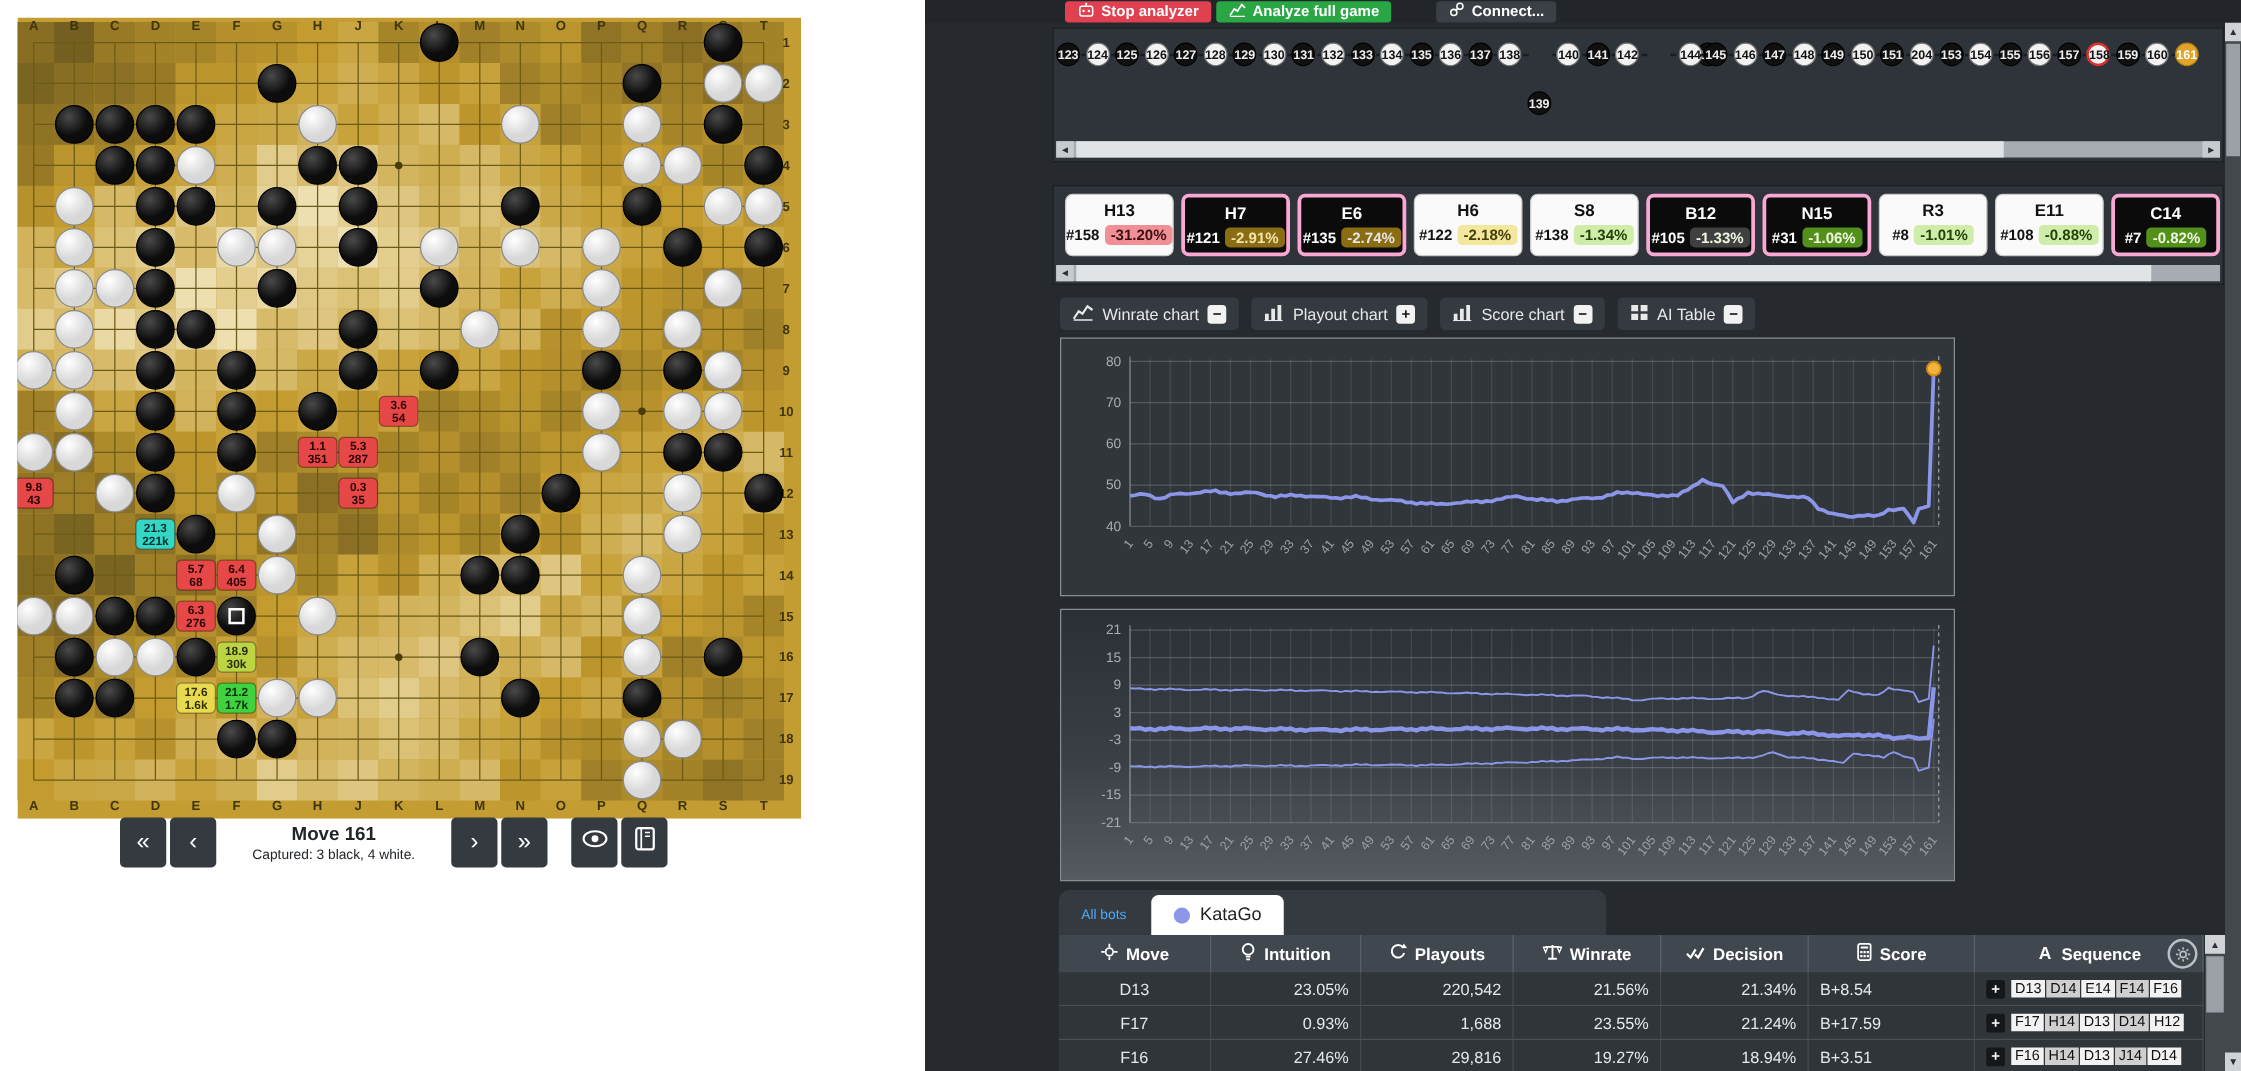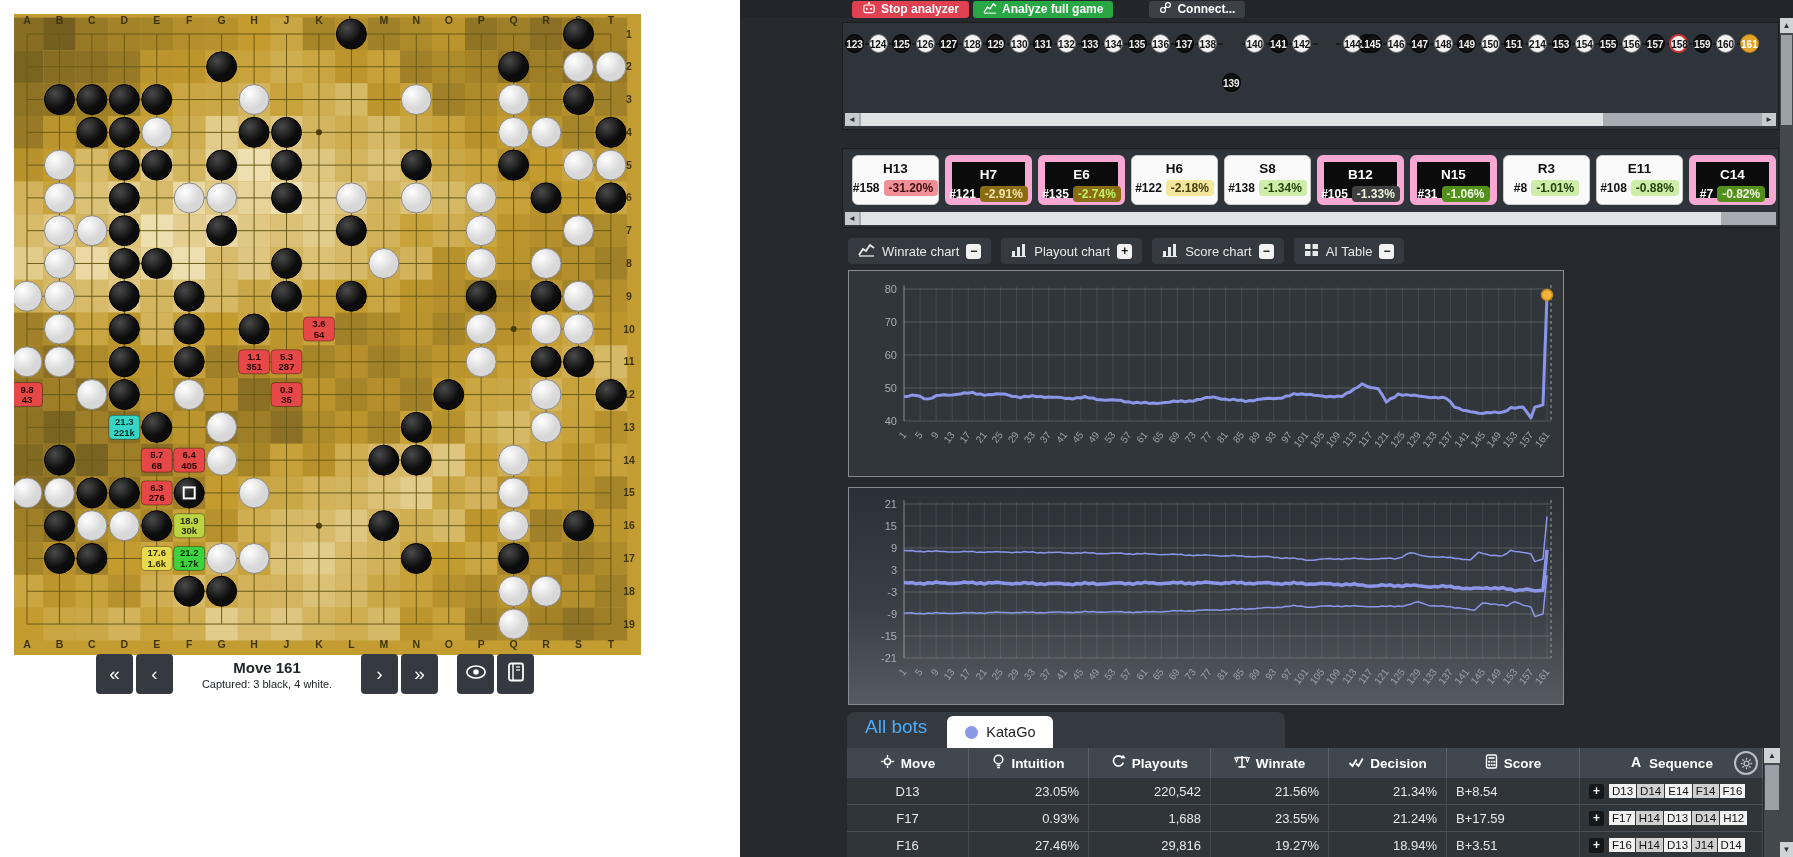--- a/index.html
+++ b/index.html
@@ -38,39 +38,39 @@
   .hscroll{position:absolute;left:2px;right:2px;bottom:3px;height:13px;background:#a6acb1}
   .hs-arrow{position:absolute;top:0;width:14px;height:13px;background:#c6cbcf;color:#2c2f33;
             font-size:8px;line-height:13px;text-align:center;cursor:pointer}
   .hs-thumb{position:absolute;top:0;height:13px;background:#e0e4e7;cursor:pointer}
   
   .cards-panel{position:absolute;left:842px;top:148px;width:937px;height:80px;background:#2f343a;
                border:1px solid #1b1e21;box-sizing:border-box}
   #cards{position:absolute;left:9px;top:6px;display:flex;gap:6px}
   .card{width:87px;height:50px;border-radius:6px;box-sizing:border-box;text-align:center;cursor:pointer}
   .card.white{background:#fafafa;border:1px solid #c9c9c9;color:#111}
-  .card.black{background:#0b0b0b;border:7px solid #f9a8d4;color:#fff}
+  .card.black{background:#0b0b0b;border:3px solid #f9a8d4;color:#fff}
   .card .ttl{font-size:13.5px;font-weight:bold;margin-top:5px}
   .card .rw{margin-top:4px;display:flex;justify-content:center;align-items:center;gap:4px}
   .card .rank{font-size:12px;font-weight:bold}
   .pill{display:inline-block;padding:1px 5px;border-radius:4px;font-size:12px;font-weight:bold}
   
   .toggle-row{position:absolute;left:848px;top:238px;display:flex;gap:10px}
   .tgl{height:26px;background:#343a40;border:none;border-radius:4px;color:#e8e8e8;font-size:13px;
        display:inline-flex;align-items:center;gap:7px;padding:0 10px;cursor:pointer}
   .tglbox{width:15px;height:15px;background:#f2f2f2;color:#111;border-radius:3px;font-size:12px;
           font-weight:bold;line-height:15px;text-align:center}
   
   .chart-panel{position:absolute;left:848px;width:716px;border:1px solid #878d93;box-sizing:border-box}
   #wr-panel{top:270px;height:207px;background:#31363b}
   #sc-panel{top:487px;height:218px;background:linear-gradient(180deg,#2b3036 0%,#3a3f45 55%,#565b61 100%)}
   
   .tabbar{position:absolute;left:847px;top:712px;width:438px;height:36px;background:#343a40;
           border-radius:8px 8px 0 0;display:flex;align-items:flex-end}
-  .tab-link{color:#4dabf7;font-size:19px;padding:0 20px 10px 18px;cursor:pointer}
+  .tab-link{color:#4dabf7;font-size:11px;padding:0 20px 10px 18px;cursor:pointer}
   .tab-active{background:#fff;height:32px;border-radius:6px 6px 0 0;display:flex;align-items:center;
               gap:8px;padding:0 18px;color:#222;font-size:14.5px;cursor:pointer}
   .tab-dot{width:13px;height:13px;border-radius:50%;background:#8d97e8}
   
   .ai-table{position:absolute;left:847px;top:748px;width:916px;color:#e6e8ea;font-size:13px}
   .t-head{display:flex;background:#40474f;height:30px;font-weight:bold;position:relative}
   .t-head .cell{display:flex;align-items:center;gap:6px;justify-content:center;
                 border-right:1px solid rgba(255,255,255,.14);box-sizing:border-box;color:#fff;font-size:13.5px}
   .t-row{display:flex;background:#30353a;height:26px;border-bottom:1px solid #4a5056}
   .t-row .cell{display:flex;align-items:center;border-right:1px solid rgba(255,255,255,.10);
@@ -868,21 +868,21 @@
       <div class="bub b" style="left: 567.2px;">147</div>
       <div class="dash" style="left: 587.4px;"></div>
       <div class="bub w" style="left: 590.75px;">148</div>
       <div class="dash" style="left: 610.95px;"></div>
       <div class="bub b" style="left: 614.3px;">149</div>
       <div class="dash" style="left: 634.5px;"></div>
       <div class="bub w" style="left: 637.85px;">150</div>
       <div class="dash" style="left: 658.05px;"></div>
       <div class="bub b" style="left: 661.4px;">151</div>
       <div class="dash" style="left: 681.6px;"></div>
-      <div class="bub w" style="left: 684.95px;">214</div>
+      <div class="bub w" style="left: 684.95px;">204</div>
       <div class="dash" style="left: 705.15px;"></div>
       <div class="bub b" style="left: 708.5px;">153</div>
       <div class="dash" style="left: 728.7px;"></div>
       <div class="bub w" style="left: 732.05px;">154</div>
       <div class="dash" style="left: 752.25px;"></div>
       <div class="bub b" style="left: 755.6px;">155</div>
       <div class="dash" style="left: 775.8px;"></div>
       <div class="bub w" style="left: 779.15px;">156</div>
       <div class="dash" style="left: 799.35px;"></div>
       <div class="bub b" style="left: 802.7px;">157</div>
@@ -915,21 +915,21 @@
         <div class="ttl">H7</div>
         <div class="rw">
           <span class="rank">#121</span>
           <span class="pill" style="background: rgb(138, 108, 19); color: rgb(243, 227, 168);">-2.91%</span>
         </div>
       </div>
       <div class="card black">
         <div class="ttl">E6</div>
         <div class="rw">
           <span class="rank">#135</span>
-          <span class="pill" style="background: rgb(138, 108, 19); color: #bef264;">-2.74%</span>
+          <span class="pill" style="background: rgb(138, 108, 19); color: #e5e5e5;">-2.74%</span>
         </div>
       </div>
       <div class="card white">
         <div class="ttl">H6</div>
         <div class="rw">
           <span class="rank">#122</span>
           <span class="pill" style="background: rgb(243, 231, 158); color: rgb(69, 64, 10);">-2.18%</span>
         </div>
       </div>
       <div class="card white">

